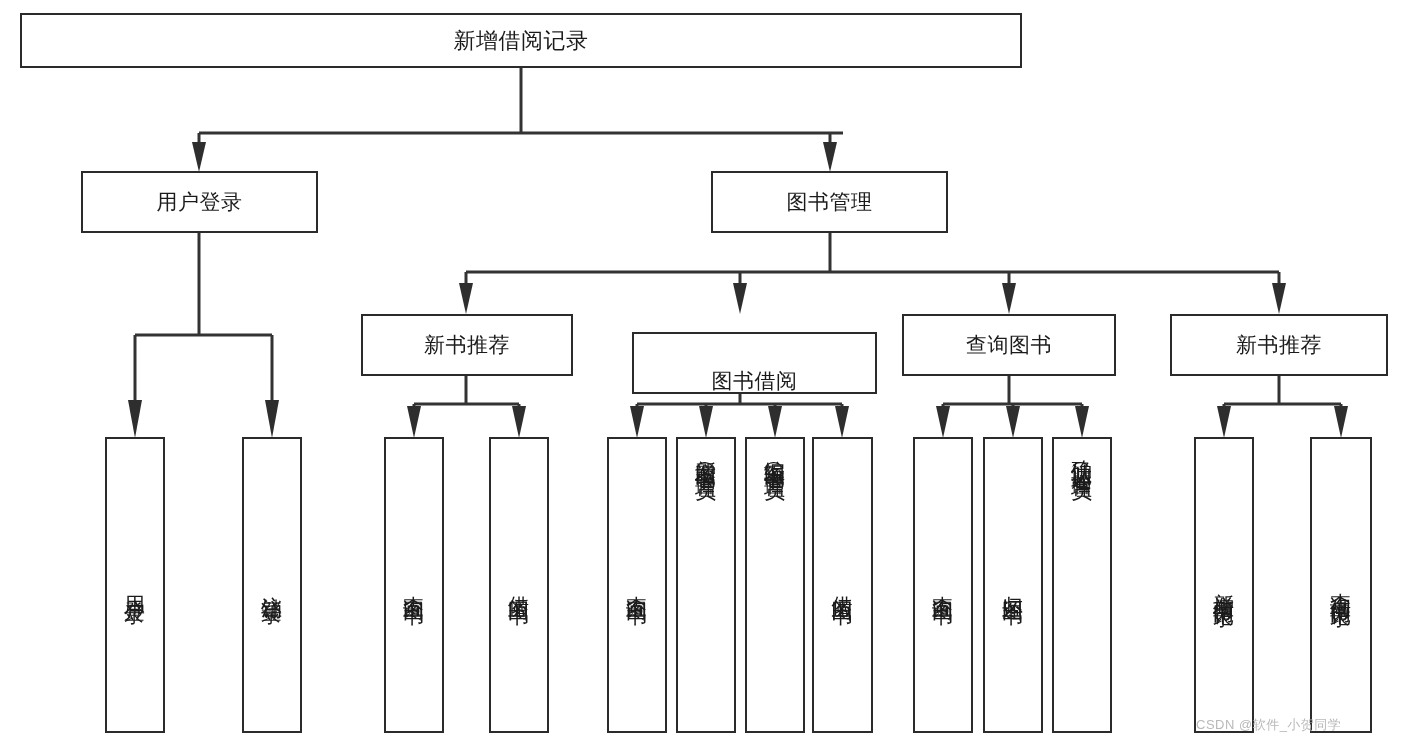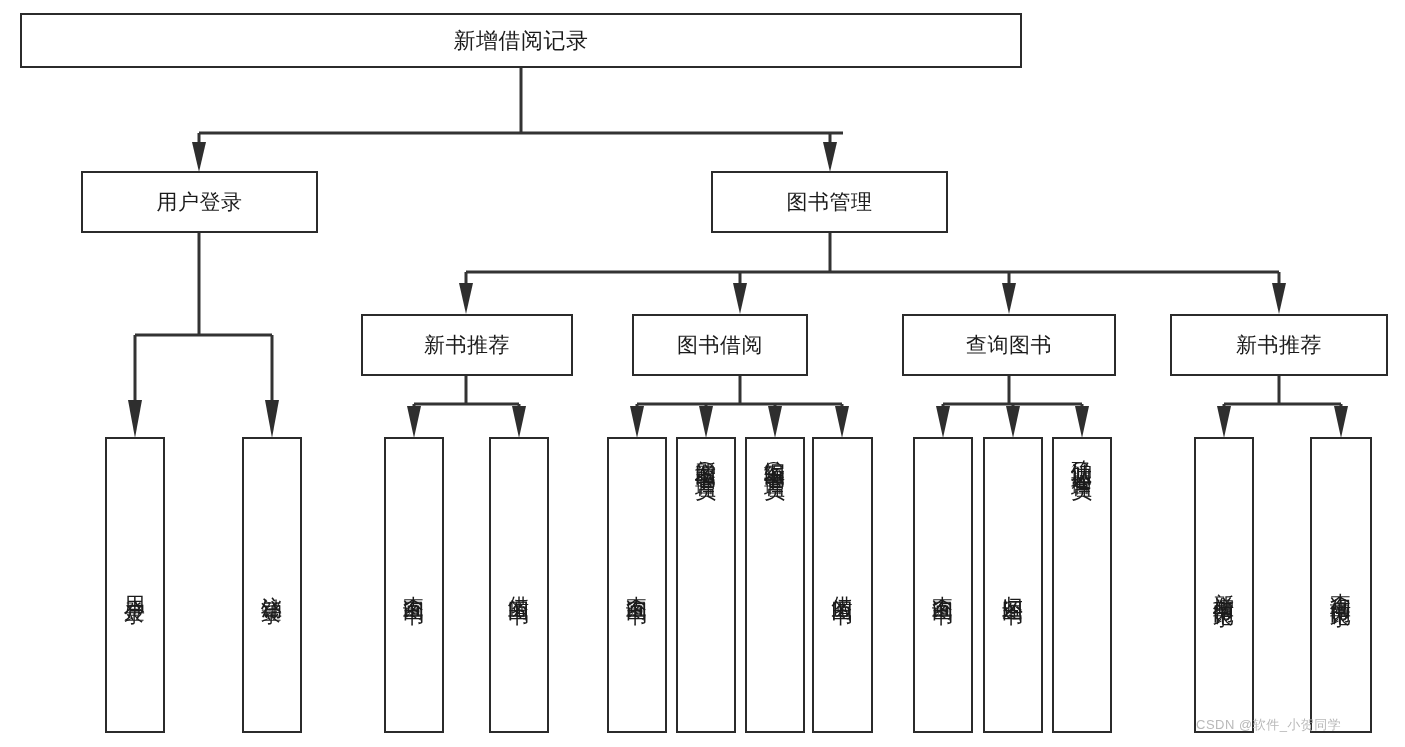--- a/index.html
+++ b/index.html
@@ -168,21 +168,21 @@
   <div class="node horiz" style="left:81px; top:171px; width:237px; height:62px;">
     <span class="node-label">用户登录</span>
   </div>
   <div class="node horiz" style="left:711px; top:171px; width:237px; height:62px;">
     <span class="node-label">图书管理</span>
   </div>
 
   <div class="node horiz" style="left:361px; top:314px; width:212px; height:62px;">
     <span class="node-label">新书推荐</span>
   </div>
-  <div class="node horiz" style="left:632px; top:314px; width:176px; height:62px;">
+  <div class="node horiz" style="left:632px; top:332px; width:245px; height:62px;align-items:flex-end;">
     <span class="node-label">图书借阅</span>
   </div>
   <div class="node horiz" style="left:902px; top:314px; width:214px; height:62px;">
     <span class="node-label">查询图书</span>
   </div>
   <div class="node horiz" style="left:1170px; top:314px; width:218px; height:62px;">
     <span class="node-label">新书推荐</span>
   </div>
 
   <div class="node vert centered" style="left:105px; top:437px; width:60px; height:296px;">

